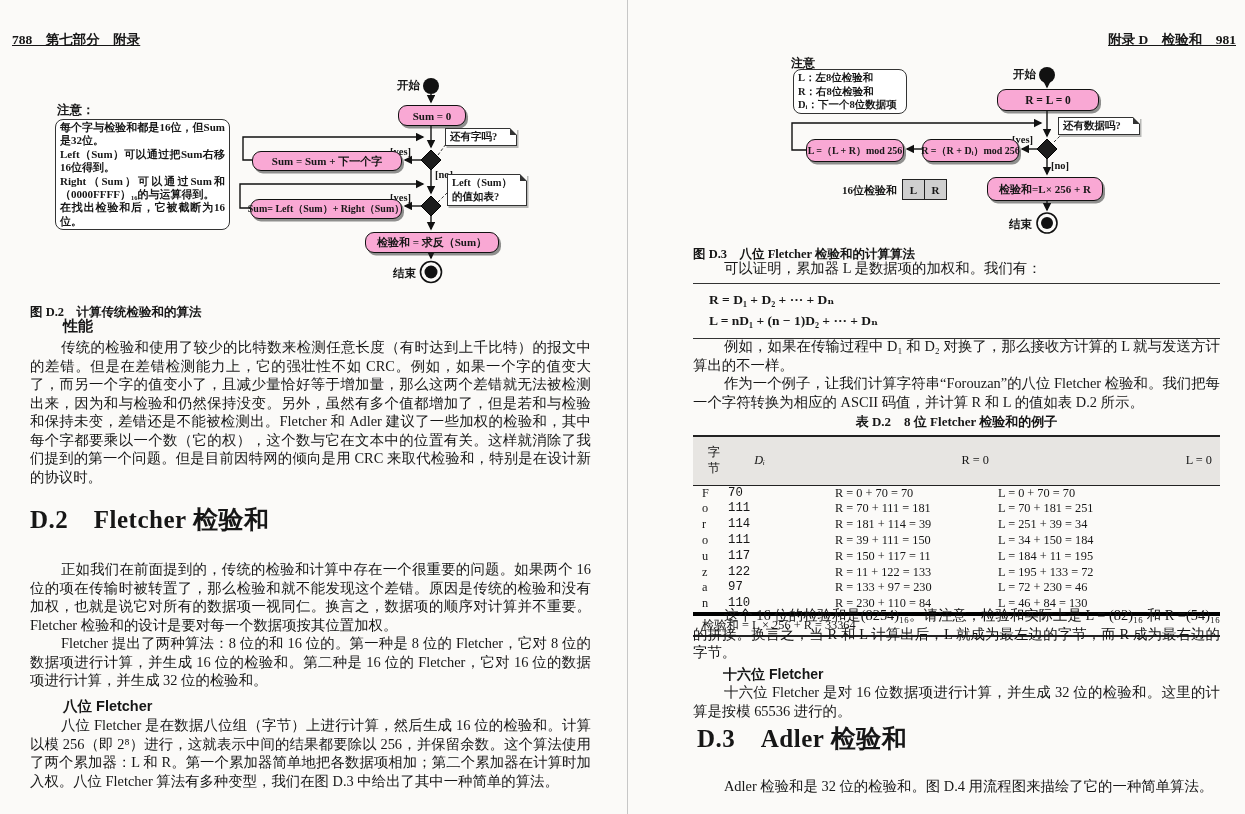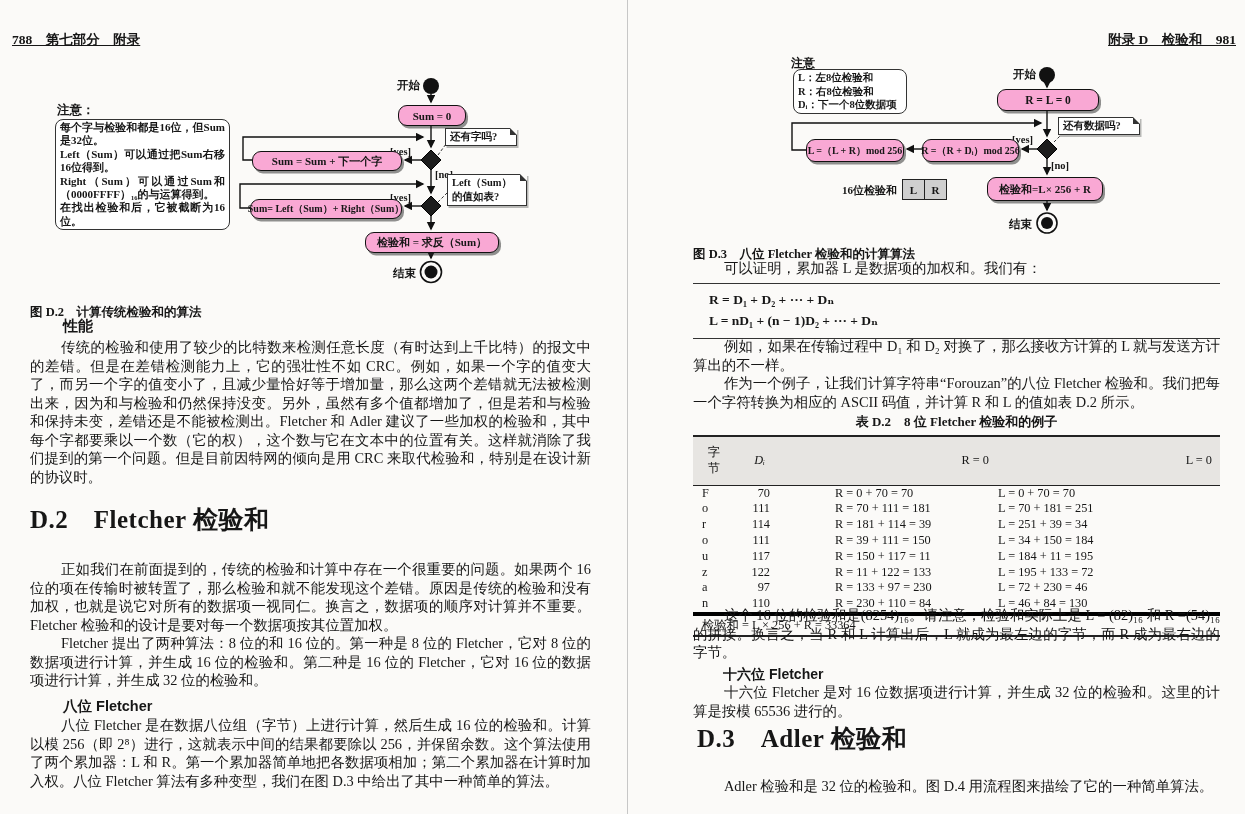--- a/index.html
+++ b/index.html
@@ -41,21 +41,21 @@
   .tblwrap{position:absolute;}
   .tbl-title{text-align:center;font:bold 13px "Liberation Serif","DejaVu Serif",serif;margin-bottom:4px;}
   table.tbl{width:527px;border-collapse:collapse;table-layout:fixed;
         font:12.3px/15.8px "Liberation Serif","DejaVu Serif",serif;}
   table.tbl thead tr{background:#e7e5e2;}
   table.tbl thead th{border-top:2.5px solid #222;border-bottom:1.5px solid #222;
         font-weight:normal;text-align:right;height:20px;padding:8px;}
   table.tbl td{padding:0;height:15.8px;}
   .cpad{padding-left:9px !important;}
   .ditalic{font-style:italic;}
-  td.num{text-align:right;padding-right:3px !important;}
+  td.num{padding-right:3px !important;font-family:Liberation Mono, monospace;}
   .c3pad{padding-left:62px !important;}
   .c4pad{padding-left:1px !important;}
   table.tbl tfoot td{border-top:4px solid #000000;border-bottom:2.5px solid #222;height:19px;}
   .prelines{white-space:pre-line;}
 </style>
 </head>
 <body>
 
 <div class="spread">
   <div class="divider"></div>

